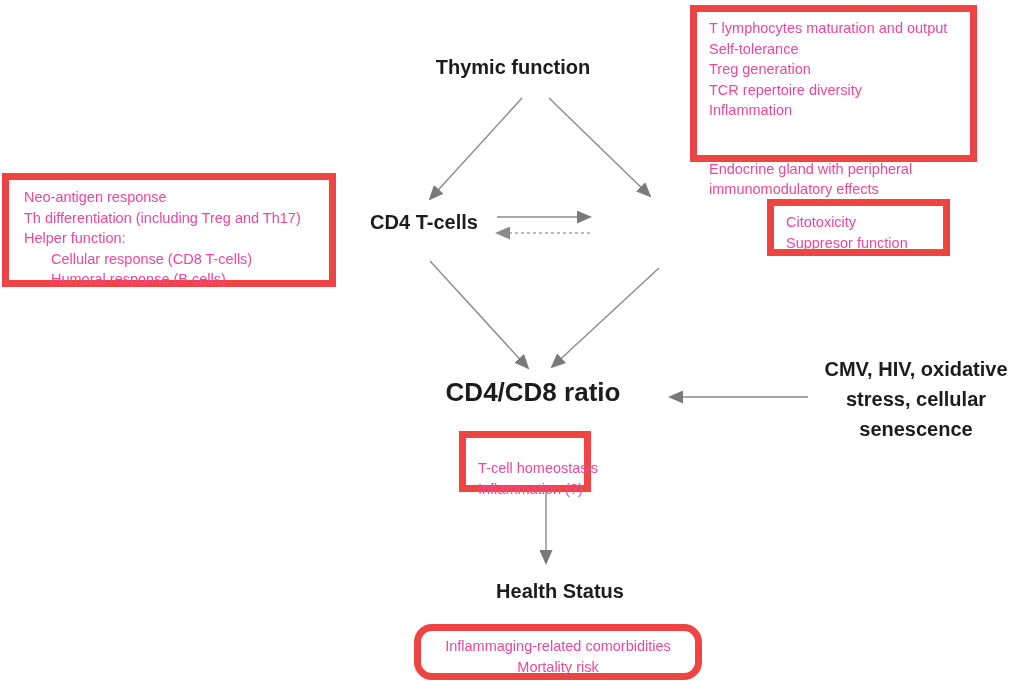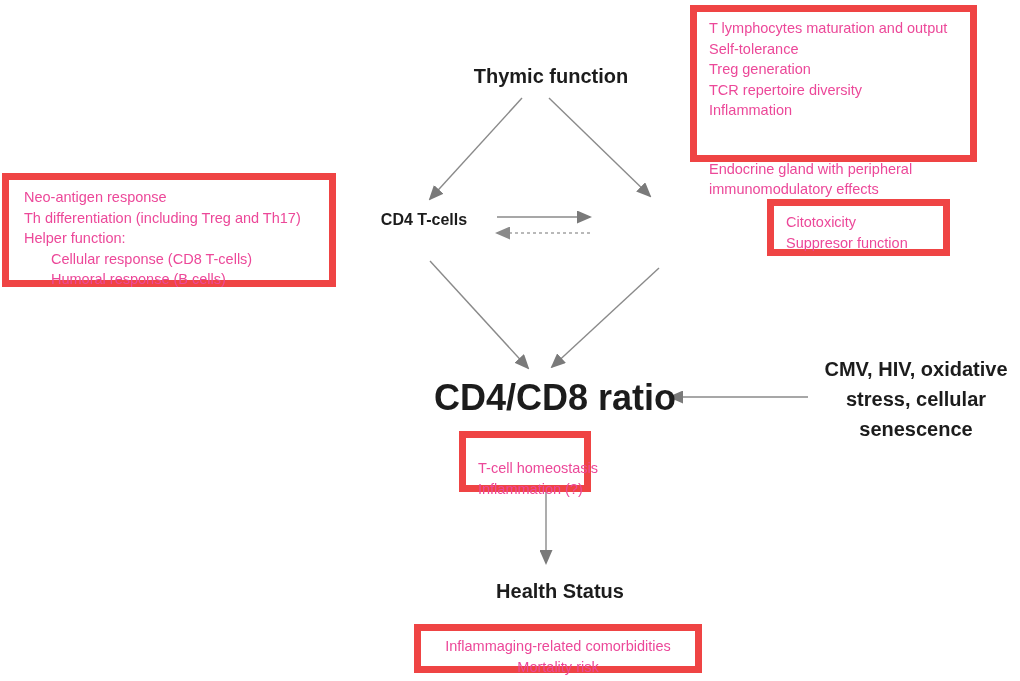--- a/index.html
+++ b/index.html
@@ -50,59 +50,59 @@
     <line x1="522" y1="98" x2="430" y2="199" stroke="#8a8a8a" stroke-width="1.4" marker-end="url(#ah)"></line>
     <line x1="549" y1="98" x2="650" y2="196" stroke="#8a8a8a" stroke-width="1.4" marker-end="url(#ah)"></line>
     <line x1="497" y1="217" x2="590" y2="217" stroke="#8a8a8a" stroke-width="1.6" marker-end="url(#ah)"></line>
     <line x1="590" y1="233" x2="497" y2="233" stroke="#a3a3a3" stroke-width="1.4" stroke-dasharray="3 3" marker-end="url(#ahd)"></line>
     <line x1="430" y1="261" x2="528" y2="368" stroke="#8a8a8a" stroke-width="1.4" marker-end="url(#ah)"></line>
     <line x1="659" y1="268" x2="552" y2="367" stroke="#8a8a8a" stroke-width="1.4" marker-end="url(#ah)"></line>
     <line x1="808" y1="397" x2="670" y2="397" stroke="#8a8a8a" stroke-width="1.6" marker-end="url(#ah)"></line>
     <line x1="546" y1="492" x2="546" y2="563" stroke="#8a8a8a" stroke-width="1.4" marker-end="url(#ah)"></line>
   </svg>
 
-  <div class="heading" style="left:451px; top:56px; width:200px; font-size:20px;margin-top:9px;">Thymic function</div>
+  <div class="heading" style="left:413px; top:56px; width:200px; font-size:20px;">Thymic function</div>
 
   <div class="gbox" style="left:690px; top:5px; width:287px; height:157px; padding:6px 8px 6px 12px;">
     <div class="line">T lymphocytes maturation and output</div>
     <div class="line">Self-tolerance</div>
     <div class="line">Treg generation</div>
     <div class="line">TCR repertoire diversity</div>
     <div class="line">Inflammation</div>
     <div class="wrap" style="width:252px;">Endocrine gland with peripheral immunomodulatory effects</div>
   </div>
 
   <div class="gbox" style="left:2px; top:173px; width:334px; height:114px; padding:7px 4px 7px 15px;">
     <div class="line">Neo-antigen response</div>
     <div class="line">Th differentiation (including Treg and Th17)</div>
     <div class="line">Helper function:</div>
     <div class="line indent">Cellular response (CD8 T-cells)</div>
     <div class="line indent">Humoral response (B cells)</div>
   </div>
 
-  <div class="heading" style="left:362px; top:211px; width:124px; font-size:16px;">CD4 T-cells</div>
+  <div class="heading" style="left:362px; top:211px; width:124px; font-size:20px;">CD4 T-cells</div>
 
   <div class="gbox" style="left:767px; top:199px; width:183px; height:57px; padding:6px 6px 6px 12px;">
     <div class="line">Citotoxicity</div>
     <div class="line">Suppresor function</div>
   </div>
 
-  <div class="heading" style="left:424px; top:377px; width:262px; font-size:36px;">CD4/CD8 ratio</div>
+  <div class="heading" style="left:402px; top:377px; width:262px; font-size:26px;">CD4/CD8 ratio</div>
 
   <div class="heading multiline" style="left:810px; top:354px; width:212px; font-size:20px;">
     <div>CMV, HIV, oxidative</div>
     <div>stress, cellular</div>
     <div>senescence</div>
   </div>
 
   <div class="gbox" style="left:459px; top:431px; width:132px; height:61px; padding:20px 6px 8px 12px;">
     <div class="line">T-cell homeostasis</div>
     <div class="line">Inflammation (?)</div>
   </div>
 
   <div class="heading" style="left:476px; top:580px; width:168px; font-size:20px;">Health Status</div>
 
-  <div class="gbox" style="left:414px; top:624px; width:288px; height:49px; padding:5px 4px; text-align:center;">
+  <div class="gbox" style="left:414px; top:624px; width:288px; height:56px; padding:5px 4px; text-align:center;border-radius:18px;">
     <div class="line">Inflammaging-related comorbidities</div>
     <div class="line">Mortality risk</div>
   </div>
 
 </div>
 
 </body></html>

